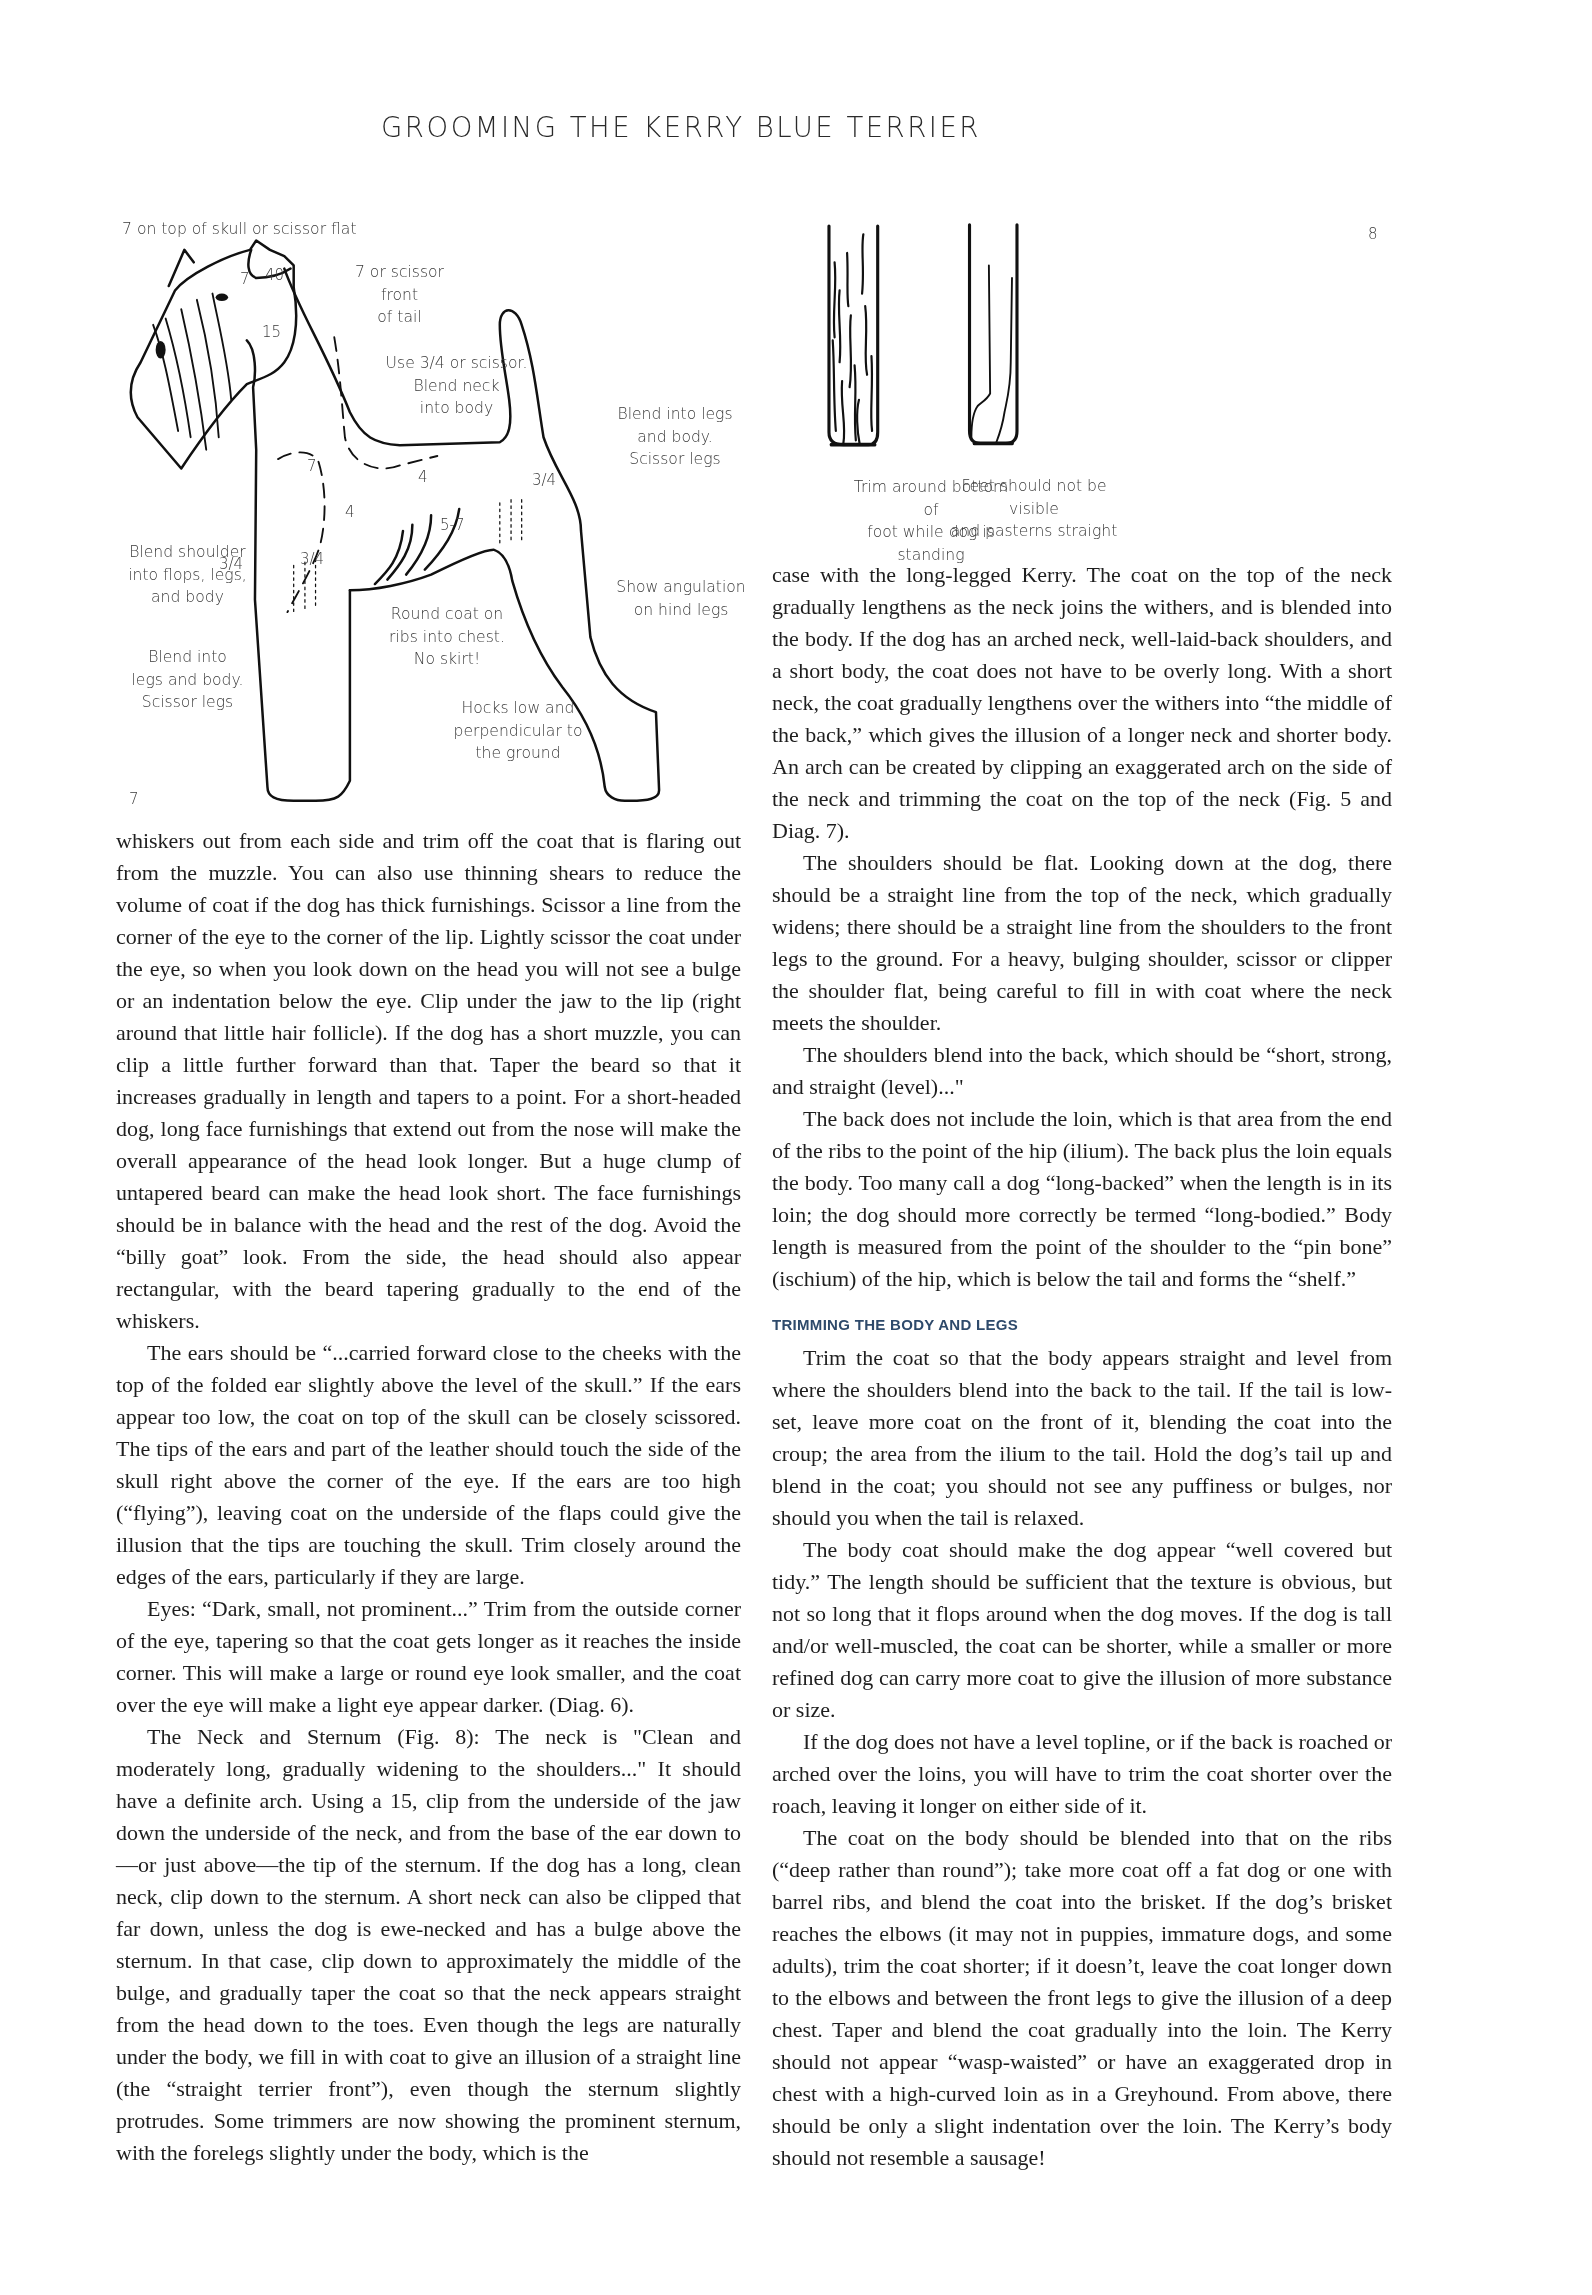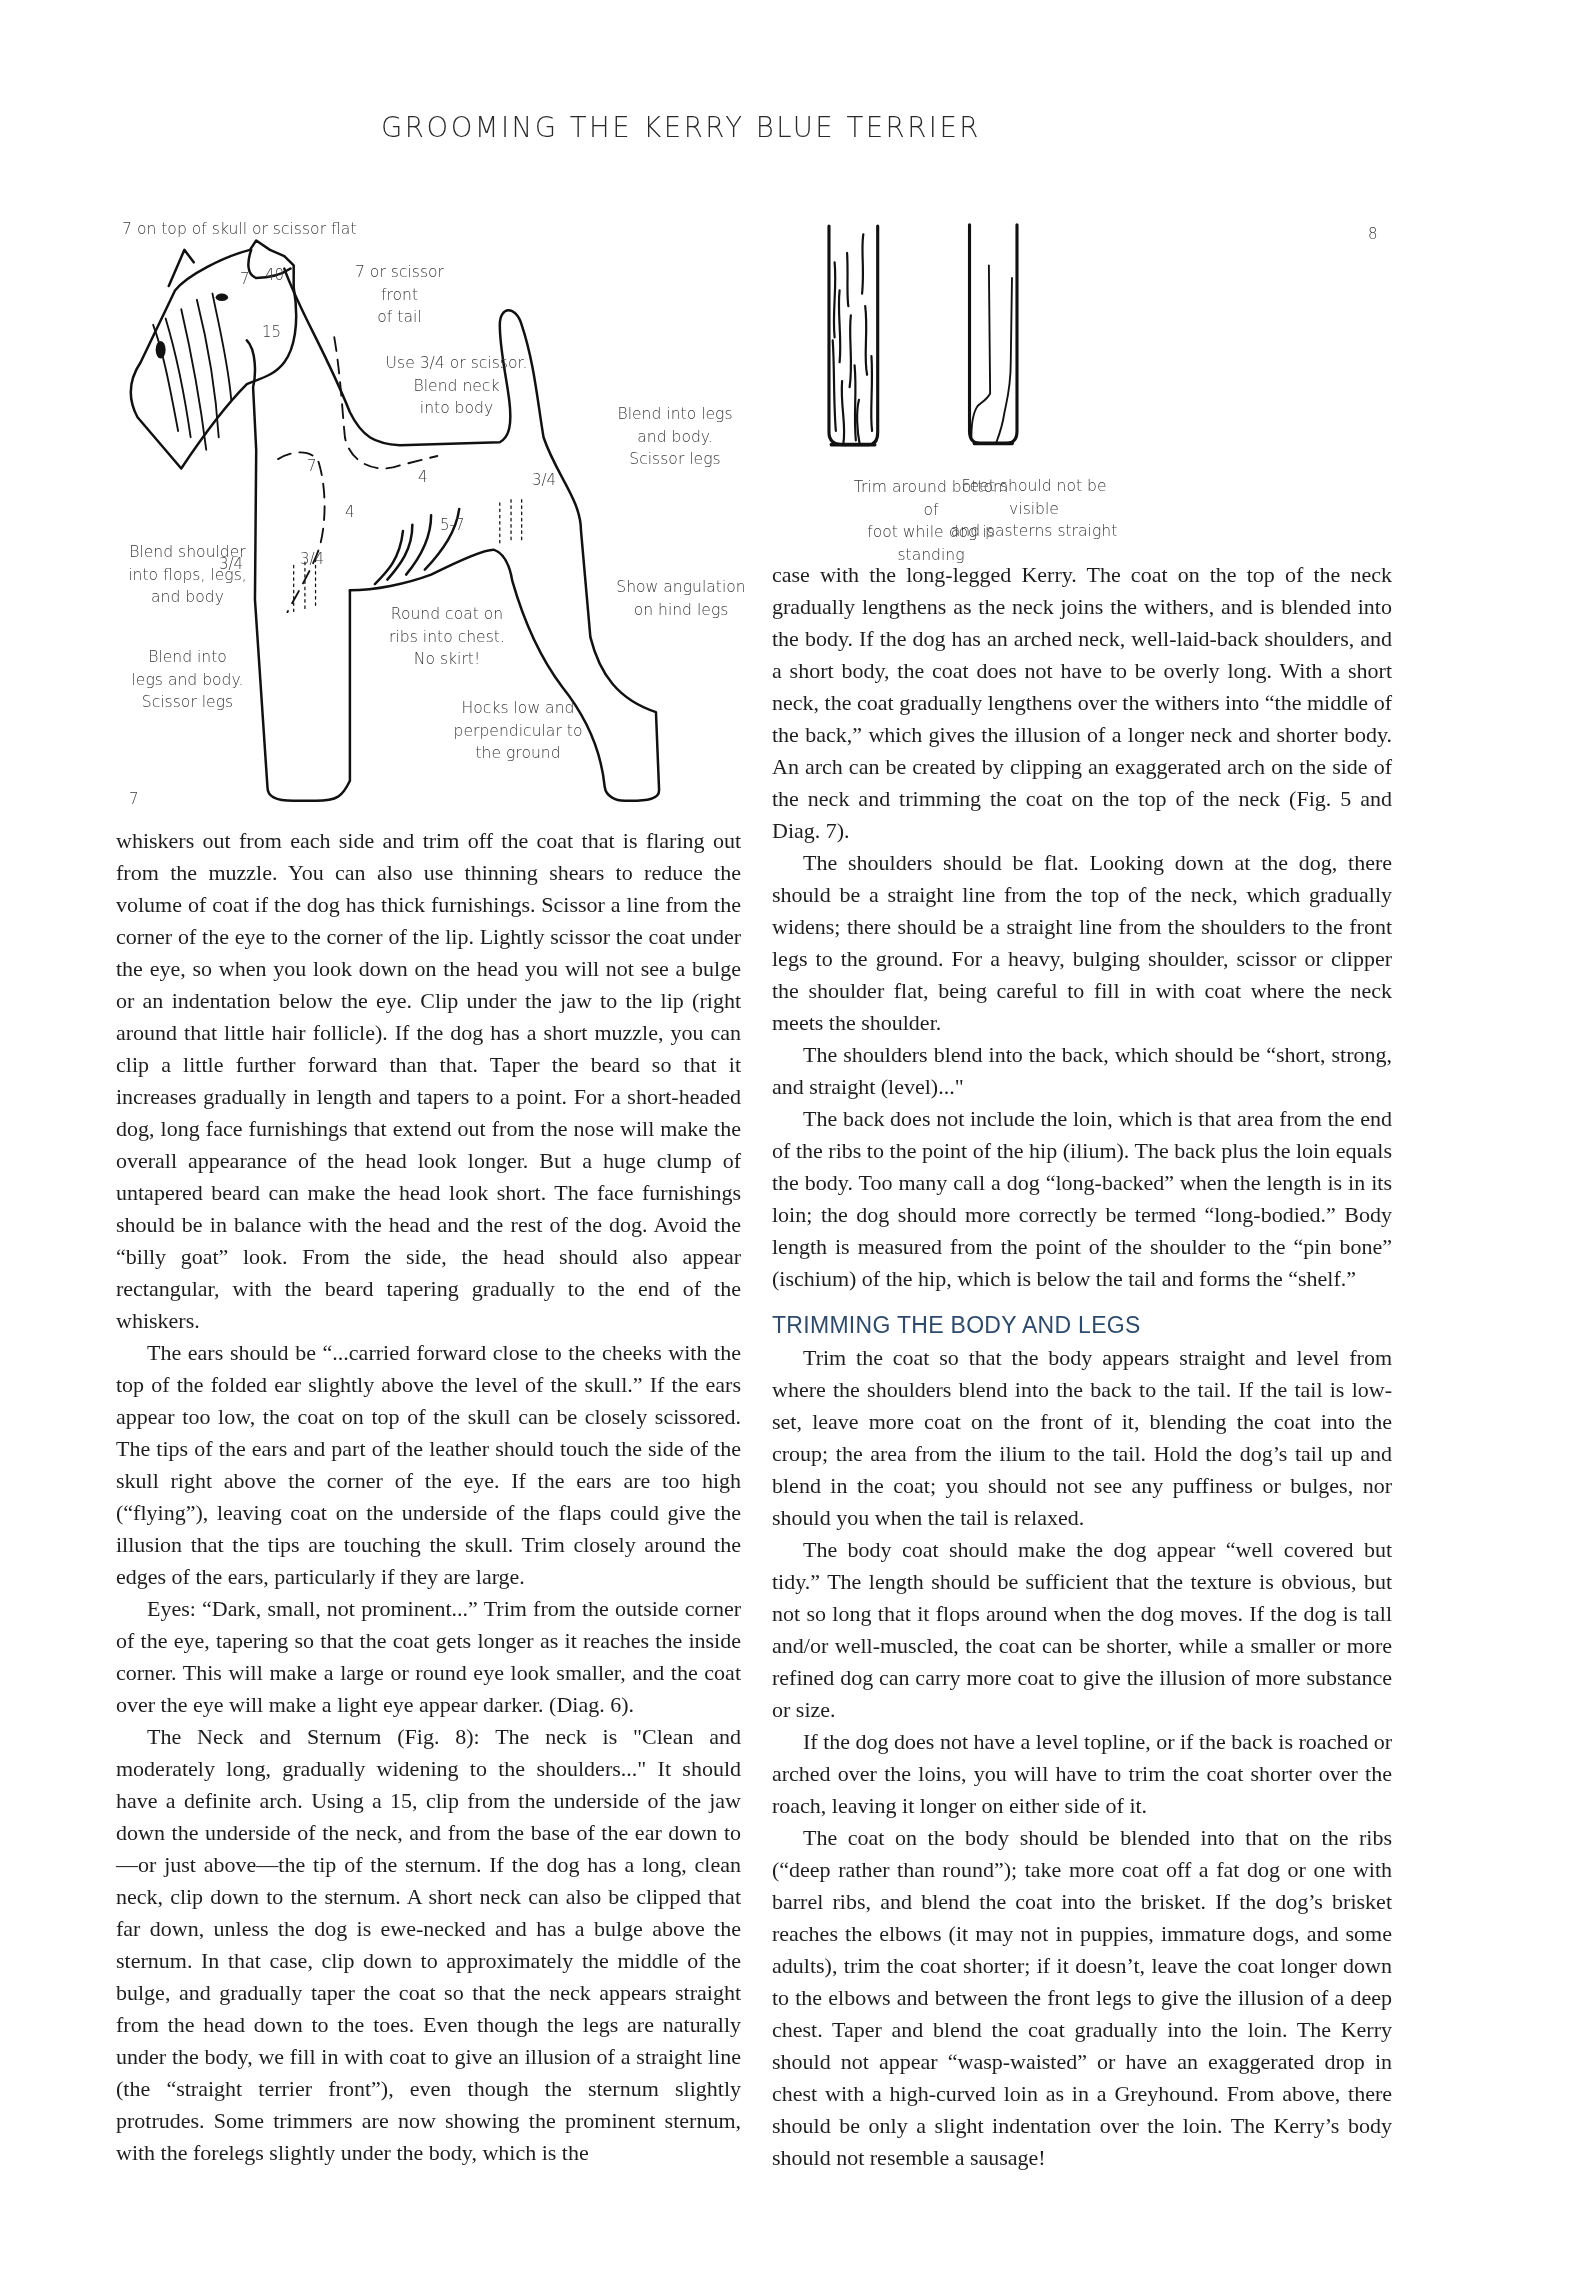--- a/index.html
+++ b/index.html
@@ -19,22 +19,22 @@
     font-size: 15px; color: #3a3a3a;
   }
   svg.drawing { position: absolute; left: 0; top: 0; }
   .col {
     position: absolute; font-family: "Liberation Serif", "DejaVu Serif", serif;
     font-size: 22px; line-height: 32px; color: #1e1e1e; text-align: justify;
   }
   .col p { margin: 0; text-indent: 31px; }
   .col p.noindent { text-indent: 0; }
   .section-heading {
-    font-family: "Liberation Sans", "DejaVu Sans", sans-serif; font-weight: normal;
-    font-size: 23px; color: #2e4a6b; margin: 13.7px 0 1.2px 0; text-indent: 0; letter-spacing: 0.3px;
+    font-family: "Liberation Sans", "DejaVu Sans", sans-serif; font-weight: bold;
+    font-size: 15px; color: #2e4a6b; margin: 13.7px 0 1.2px 0; text-indent: 0; letter-spacing: 0.3px;
   }
 </style>
 </head>
 <body>
 
 <div class="page-title">GROOMING THE KERRY BLUE TERRIER</div>
 
 <svg class="drawing" width="1593" height="812" viewBox="0 0 2550 1300">
   <g fill="none" stroke="#111" stroke-width="4" stroke-linecap="round" stroke-linejoin="round">
 

